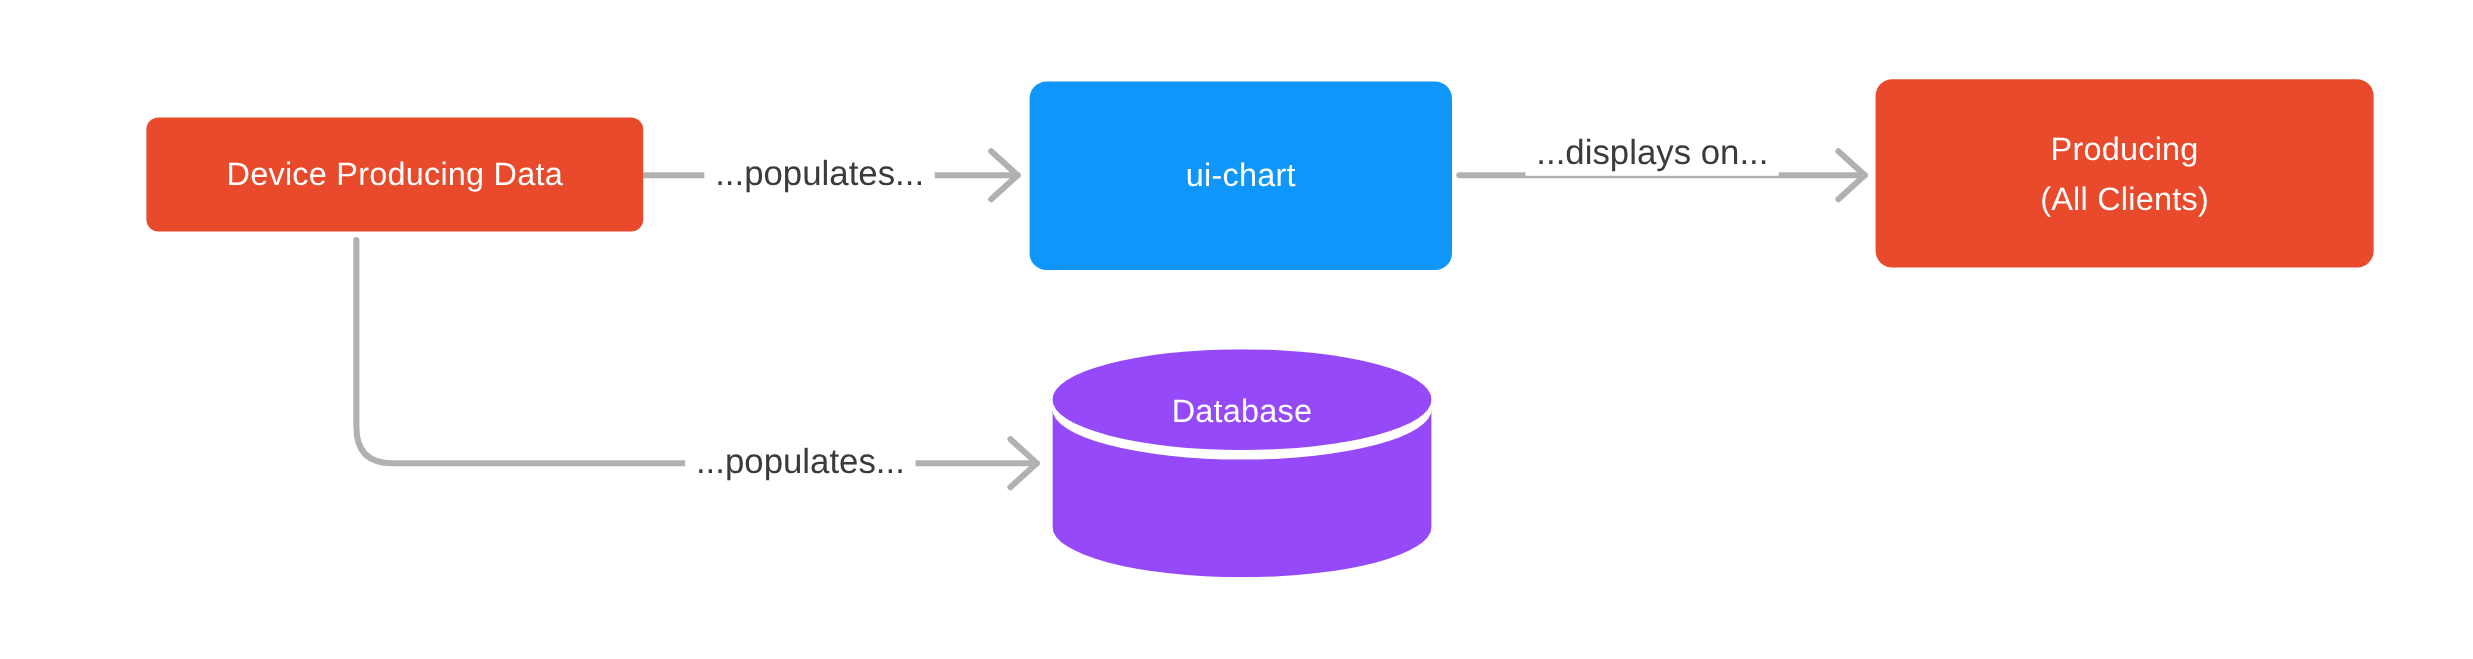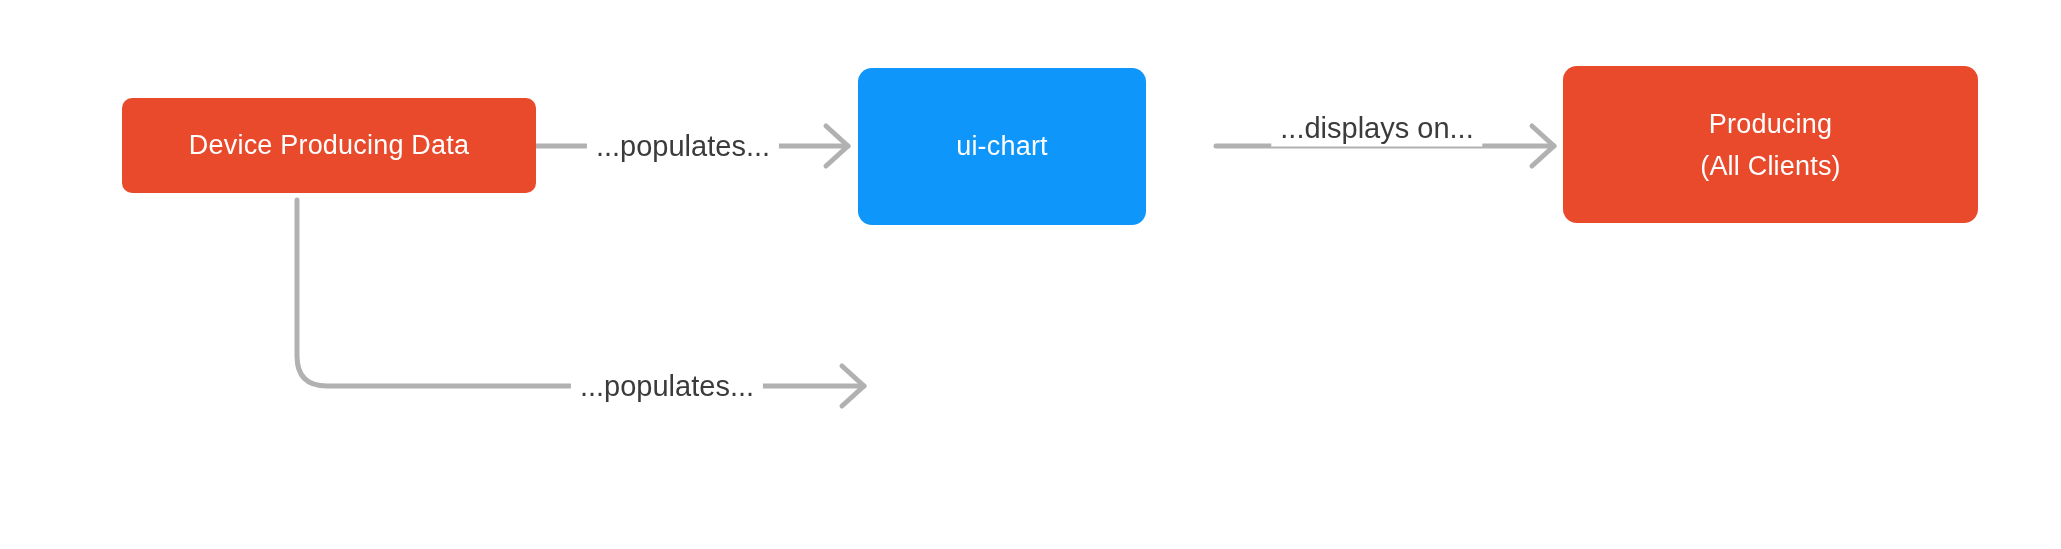--- a/index.html
+++ b/index.html
@@ -42,21 +42,21 @@
   }
   .node-device {
     left: 92px; top: 98px;
     width: 414px; height: 95px;
     background: var(--node-device, #e84a2b);
     border-radius: 10px;
     margin-left: 30px;
   }
   .node-uichart {
     left: 858px; top: 68px;
-    width: 288px; height: 157px;
+    width: 352px; height: 157px;
     background: var(--node-uichart, #0e96fa);
     border-radius: 14px;
   }
   .node-dashboard {
     left: 1563px; top: 66px;
     width: 415px; height: 157px;
     background: var(--node-dashboard, #e84a2b);
     border-radius: 14px;
     line-height: 42px;
   }
@@ -115,18 +115,25 @@
 
   <div class="node node-uichart">
     <span>ui-chart</span>
   </div>
 
   <div class="node node-dashboard">
     <span>Producing</span>
     <span>(All Clients)</span>
   </div>
 
+  <div class="node node-database">
+    <svg class="cylinder-svg" viewBox="0 0 316 190">
+      <ellipse class="cylinder-shape" cx="158" cy="42" rx="158" ry="42"></ellipse>
+      <path class="cylinder-shape" d="M0 50 L0 148 A158 42 0 0 0 316 148 L316 50 A158 42 0 0 1 0 50 Z"></path>
+    </svg>
+    <span class="database-label">Database</span>
+  </div>
 
   <div class="edge-label edge-label-1">...populates...</div>
   <div class="edge-label edge-label-2">...displays on...</div>
   <div class="edge-label edge-label-3">...populates...</div>
 
 </div>
 
 </body></html>

